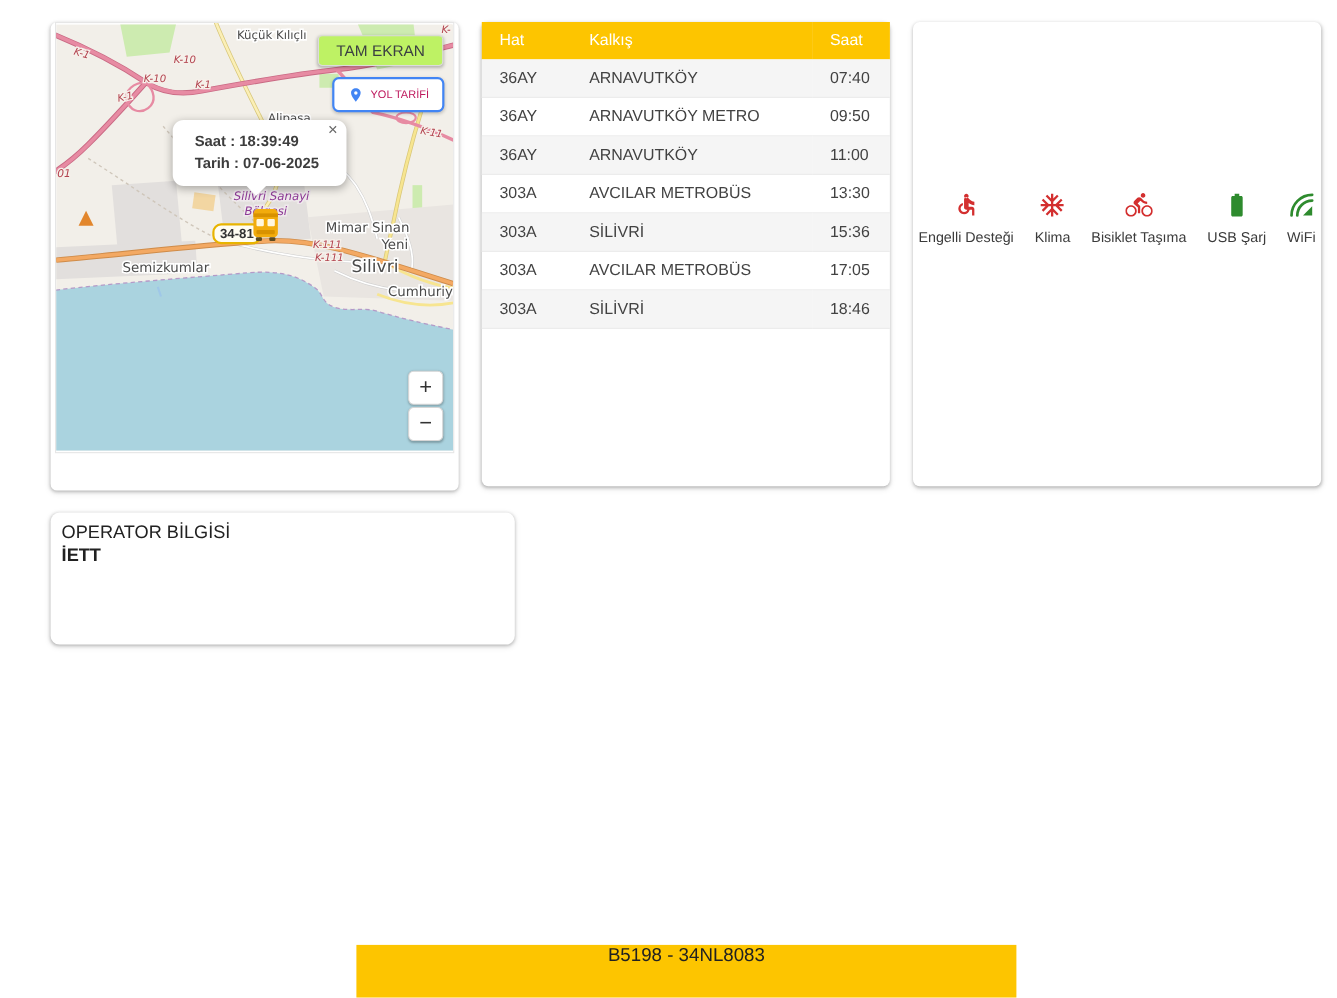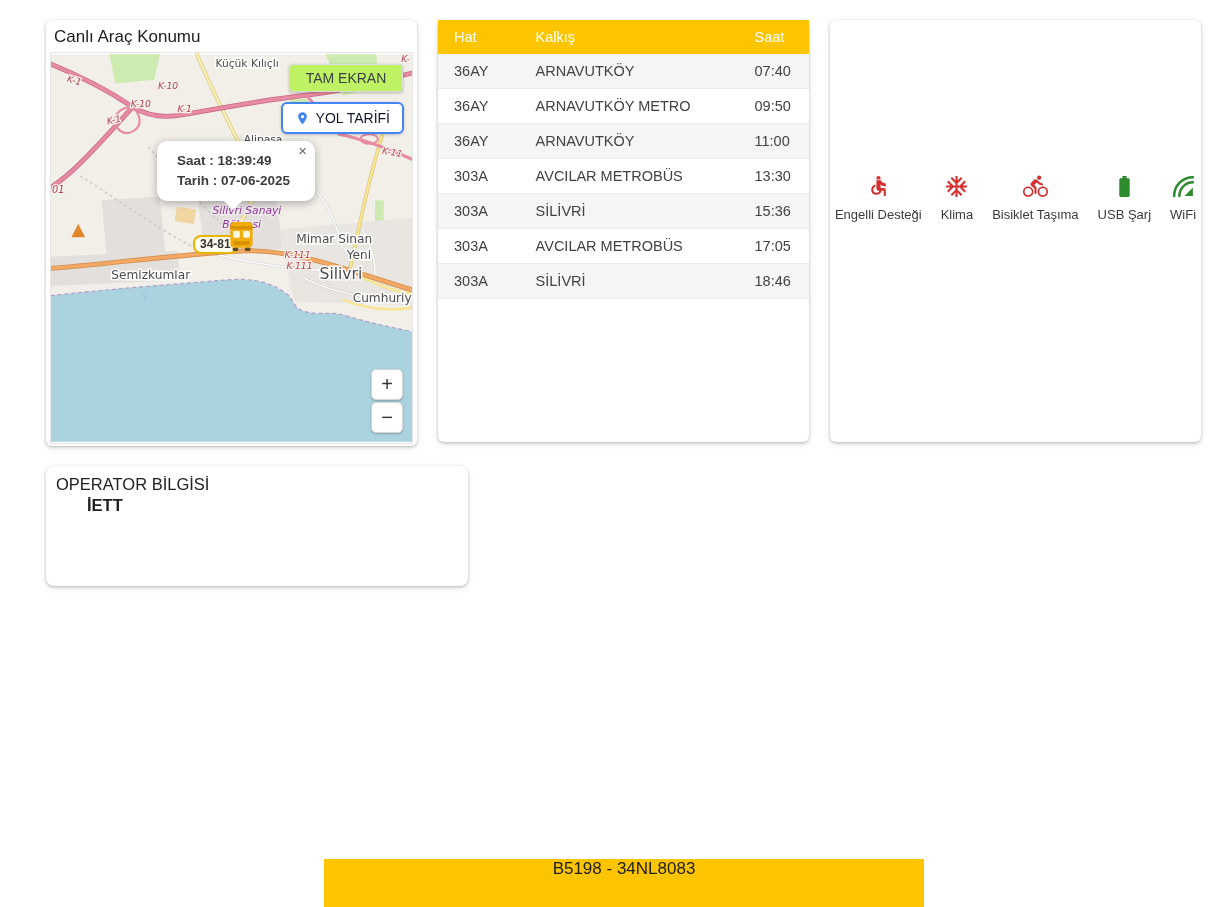--- a/index.html
+++ b/index.html
@@ -12,21 +12,21 @@
   #map-panel{left:46px;top:20px;width:371px;height:426px;}
   .map-wrap{position:relative;margin:0 4px 4px 4px;height:390px;border:1px solid #e6e6e6;overflow:hidden;}
   .map-wrap svg.map{display:block;width:100%;height:100%;}
   .maplabel{fill:#4b4b4b;paint-order:stroke;stroke:#ffffff;stroke-width:3px;font-family:"DejaVu Sans",sans-serif;}
   .roadnum{fill:#b2434f;font-style:italic;paint-order:stroke;stroke:#f6f0ea;stroke-width:2.5px;font-family:"DejaVu Sans",sans-serif;}
   .industrial{fill:#8d3a96;font-style:italic;paint-order:stroke;stroke:#efe9ec;stroke-width:3px;font-family:"DejaVu Sans",sans-serif;}
   .btn-fullscreen{position:absolute;top:11px;right:9px;width:112px;height:26px;background:#bef264;
     border:1px solid #dcdcdc;border-radius:4px;font-size:14px;color:#3c4043;
     display:flex;align-items:center;justify-content:center;box-shadow:0 1px 3px rgba(0,0,0,.25);cursor:pointer;}
   .btn-directions{position:absolute;top:49px;right:8px;height:28px;padding:0 12px;background:#fff;
-    border:2px solid #4285f4;border-radius:6px;font-size:14px;color:#0f172a;
+    border:2px solid #4285f4;border-radius:6px;font-size:10px;color:#be185d;
     display:flex;align-items:center;gap:6px;box-shadow:0 1px 3px rgba(0,0,0,.2);cursor:pointer;}
   .map-popup{position:absolute;left:106px;top:88px;width:158px;height:60px;background:#fff;border-radius:10px;
     box-shadow:0 2px 8px rgba(0,0,0,.3);z-index:5;}
   .map-popup:after{content:"";position:absolute;left:66px;bottom:-9px;border-left:10px solid transparent;
     border-right:10px solid transparent;border-top:10px solid #fff;}
   .popup-text{padding:10px 6px 0 20px;font-size:13.5px;font-weight:700;color:#3d3d3d;line-height:20px;}
   .popup-close{position:absolute;top:2px;right:8px;font-size:15px;color:#666;cursor:pointer;line-height:16px;}
   .bus-label{position:absolute;left:142px;top:182px;background:#fffdf2;border:2px solid #e8b400;border-radius:8px;
     font-size:12px;font-weight:700;color:#333;padding:0 5px;line-height:15px;z-index:3;}
   .bus-icon{position:absolute;left:177px;top:168px;z-index:4;}
@@ -49,31 +49,30 @@
   #tech-panel{left:830px;top:20px;width:371px;height:422px;}
   .features{display:flex;justify-content:center;align-items:center;gap:19px;height:356px;text-align:center;}
   .feature{display:flex;flex-direction:column;align-items:center;gap:4px;}
   .feature .f-label{font-size:13px;color:#3b3b3b;white-space:nowrap;}
   .f-red svg{fill:#d32f2f;stroke:#d32f2f;}
   .f-green svg{fill:#2e8b2e;stroke:#2e8b2e;}
 
   
   #operator-panel{left:46px;top:466px;width:422px;height:120px;border-radius:8px;}
   .op-title{font-size:16.5px;color:#212121;padding:9px 10px 0 10px;}
-  .op-name{font-size:16.5px;font-weight:700;color:#212121;padding:2px 10px;margin-left:31px;}
+  .op-name{font-size:16.5px;font-weight:700;color:#212121;padding:2px 10px;}
 
   
   #footer-bar{position:absolute;left:324px;top:859px;width:600px;height:48px;background:#fdc500;
     display:flex;justify-content:center;font-size:17px;font-weight:400;color:#212121;}
 </style>
 </head>
 <body>
 
 <div class="panel" id="map-panel">
-  <div class="panel-title">Canlı Araç Konumu</div>
   <div class="map-wrap">
     <svg class="map" viewBox="0 0 371 398" aria-hidden="true">
       <rect width="371" height="398" fill="#f2efe9"></rect>
 
       <path d="M60,0 L112,0 L106,26 L66,30 Z" fill="#cdebb0"></path>
       <path d="M282,0 L334,0 L338,34 L300,42 Z" fill="#cdebb0"></path>
       <rect x="246" y="46" width="18" height="13" fill="#cdebb0"></rect>
       <rect x="333" y="150" width="9" height="24" fill="#cdebb0"></rect>
 
       <path d="M52,150 L112,146 L118,210 L58,216 Z" fill="#e2dfdd"></path>

